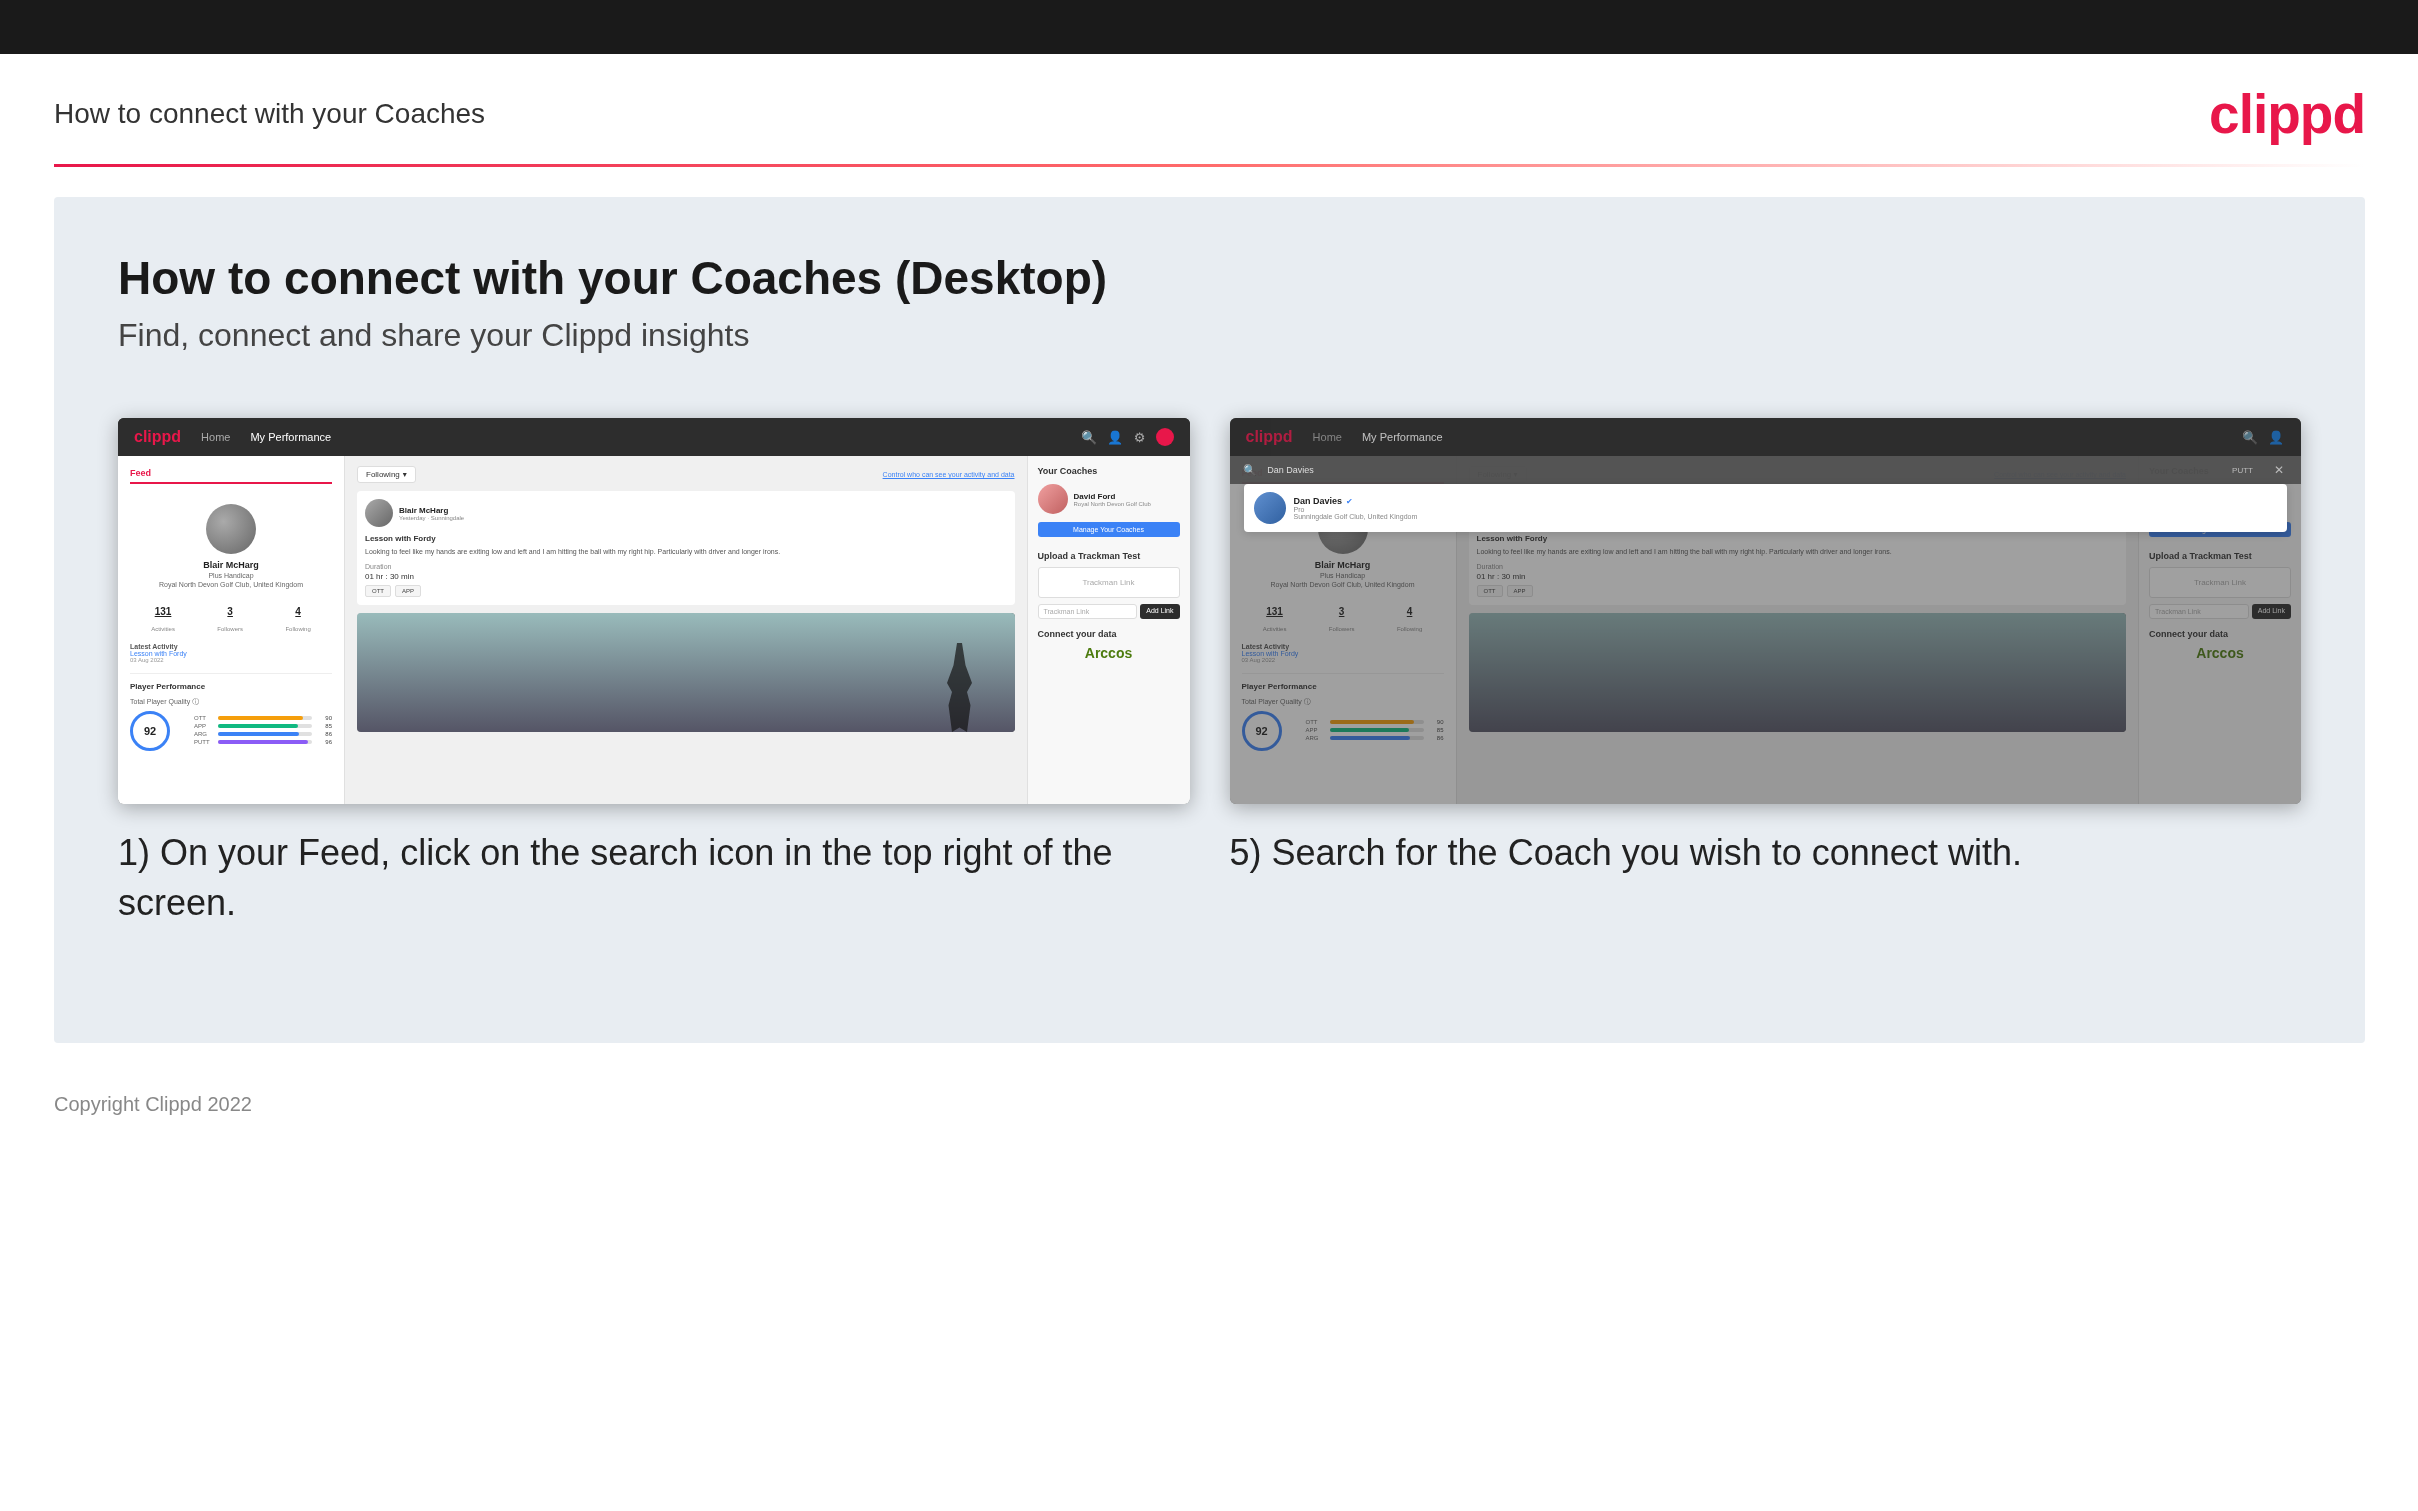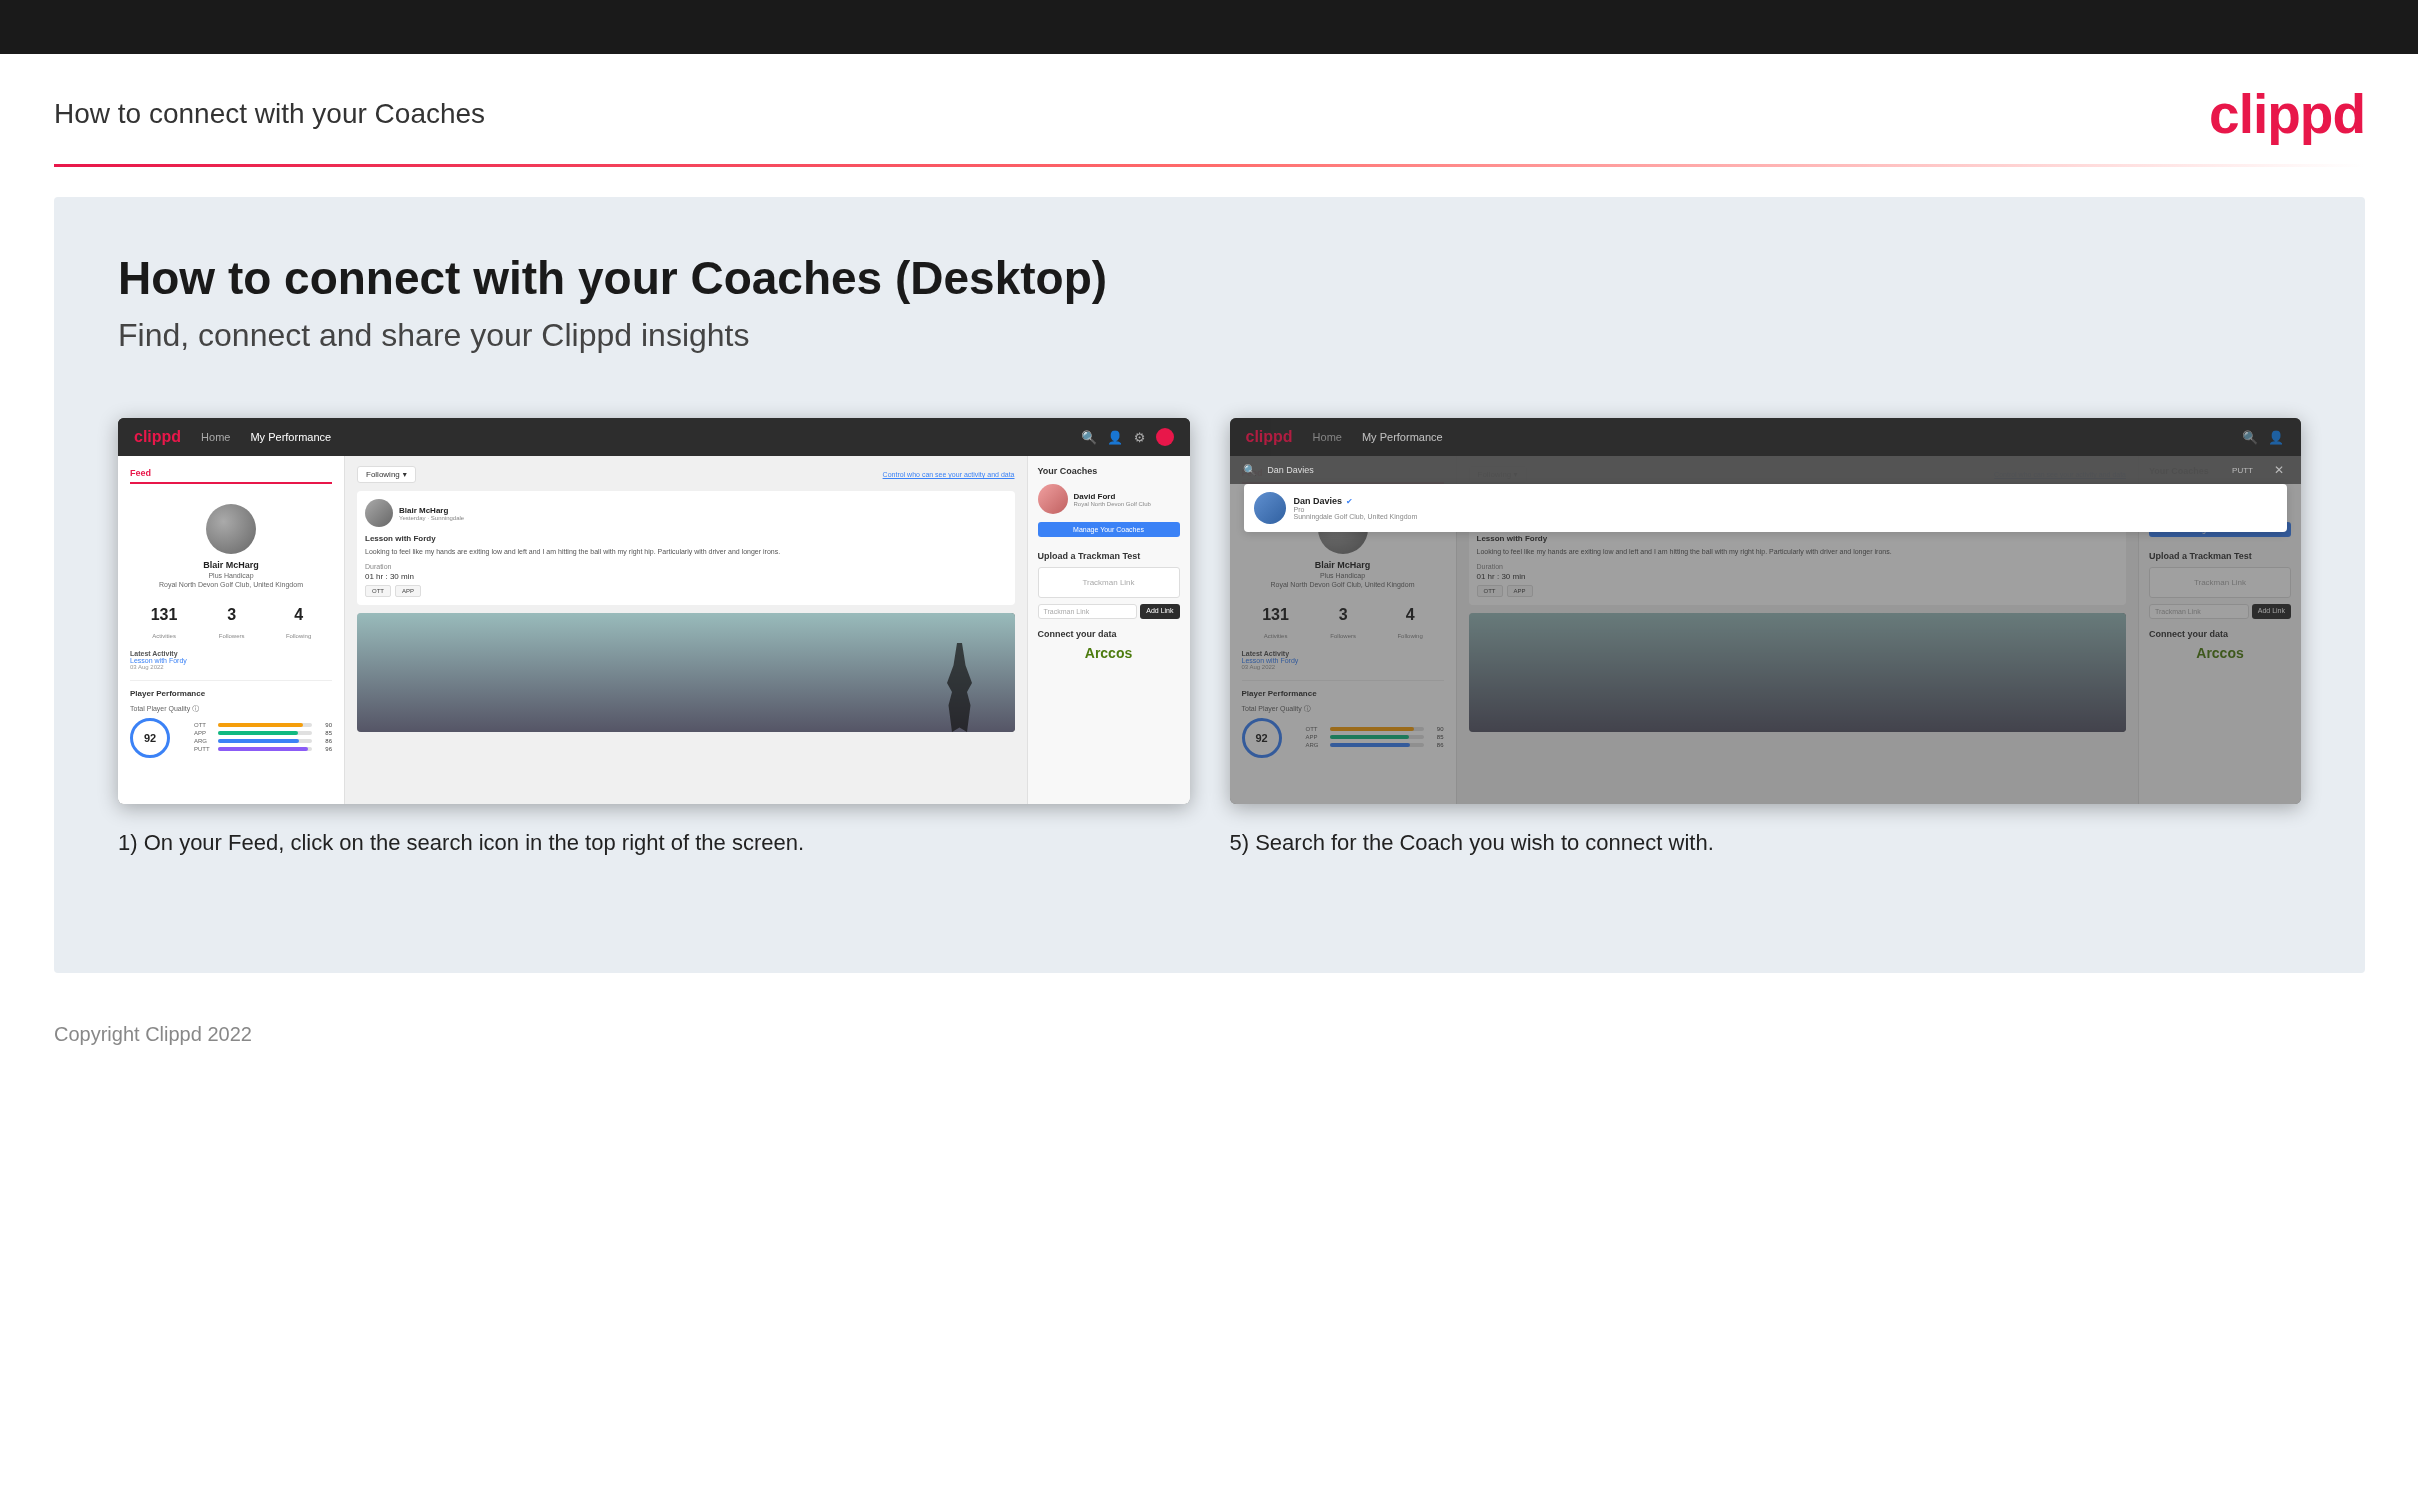--- a/index.html
+++ b/index.html
@@ -182,24 +182,25 @@
       display: flex;
       justify-content: space-around;
       margin: 8px 0;
     }
 
     .mock-stat {
       text-align: center;
     }
 
     .mock-stat-num {
-      font-size: 16px;
+      font-size: 10px;
       font-weight: 700;
       color: #222;
       display: block;
+      text-decoration: underline;
     }
 
     .mock-stat-label {
       font-size: 6px;
       color: #888;
     }
 
     .mock-latest {
       font-size: 7px;
       color: #333;
@@ -477,21 +478,21 @@
 
     .mock-arccos {
       font-size: 14px;
       font-weight: 700;
       color: #4d7c0f;
       text-align: center;
     }
 
     
     .step-caption {
-      font-size: 22px;
+      font-size: 36px;
       color: #222;
       margin-top: 24px;
       line-height: 1.4;
     }
 
     
     .mock-search-overlay {
       position: absolute;
       top: 38px;
       left: 0;

